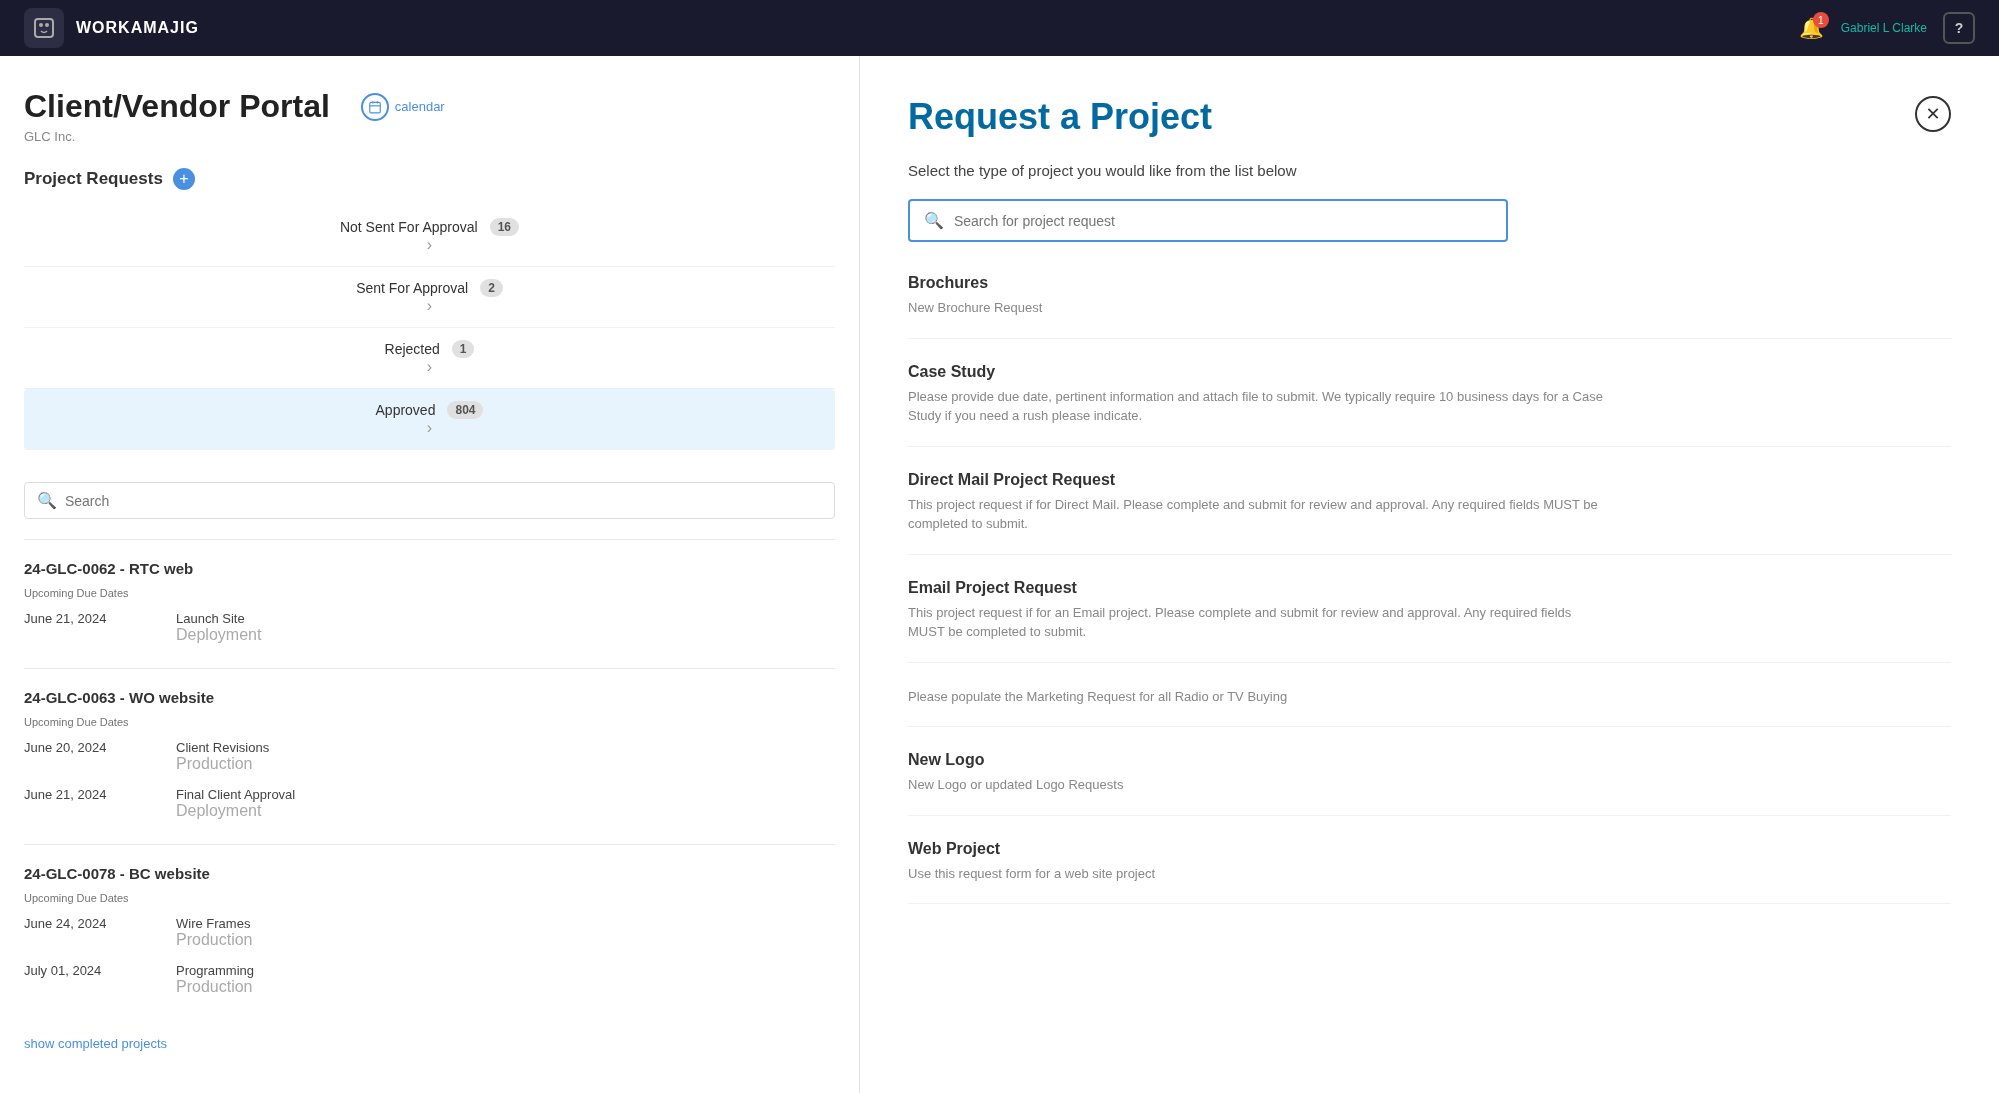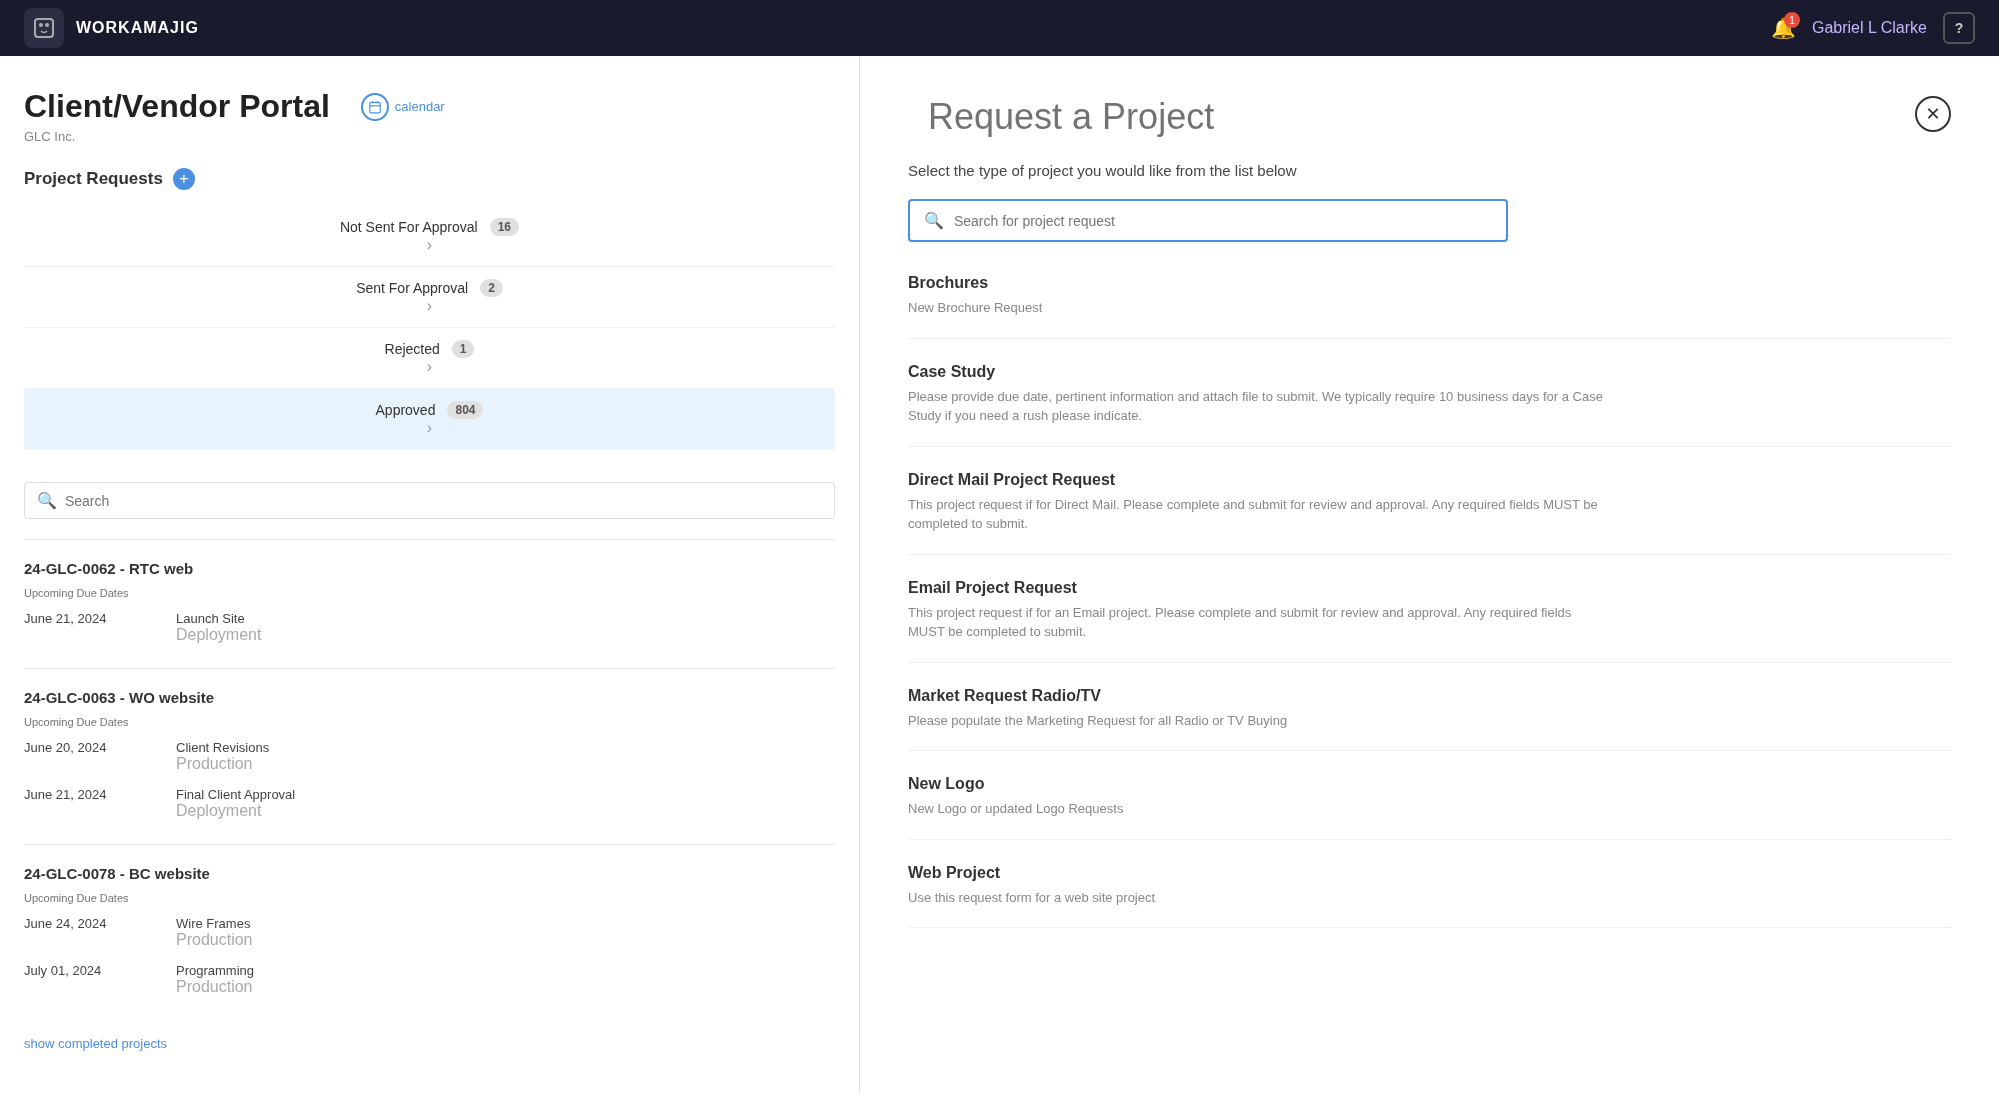--- a/index.html
+++ b/index.html
@@ -31,21 +31,21 @@
       position: relative;
       background: none; border: none; cursor: pointer;
       color: #ccc;
     }
     .notif-badge {
       position: absolute; top: -4px; right: -4px;
       background: #e74c3c; color: #fff;
       font-size: 10px; width: 16px; height: 16px;
       border-radius: 50%; display: flex; align-items: center; justify-content: center;
     }
-    .user-name { color: #c4b5fd; font-size: 16px; }
+    .user-name { color: #14b8a6; font-size: 12px; }
     .help-btn {
       background: none; border: 2px solid #555; color: #ccc;
       border-radius: 6px; width: 32px; height: 32px;
       display: flex; align-items: center; justify-content: center;
       cursor: pointer; font-size: 14px; font-weight: bold;
     }
 
     
     .main-container {
       margin-top: 56px;
@@ -142,21 +142,21 @@
     
     .right-panel {
       flex: 1;
       background: #fff;
       padding: 40px 48px;
       overflow-y: auto;
       position: relative;
     }
 
     .panel-header { display: flex; align-items: flex-start; justify-content: space-between; margin-bottom: 24px; }
-    .panel-title { font-size: 36px; font-weight: 400; color: #737373; margin-left: 20px; }
+    .panel-title { font-size: 36px; font-weight: 700; color: #0369a1; }
     .close-btn {
       background: none; border: none; cursor: pointer;
       width: 36px; height: 36px;
       display: flex; align-items: center; justify-content: center;
     }
     .close-circle {
       width: 36px; height: 36px; border-radius: 50%;
       border: 2px solid #333;
       display: flex; align-items: center; justify-content: center;
       font-size: 18px; color: #333;
@@ -369,21 +369,20 @@
       <div class="project-type-name">Direct Mail Project Request</div>
       <div class="project-type-desc">This project request if for Direct Mail. Please complete and submit for review and approval. Any required fields MUST be completed to submit.</div>
     </div>
 
     <div class="project-type">
       <div class="project-type-name">Email Project Request</div>
       <div class="project-type-desc">This project request if for an Email project. Please complete and submit for review and approval. Any required fields MUST be completed to submit.</div>
     </div>
 
     <div class="project-type">
-      <div class="project-type-name">Market Request Radio/TV</div>
       <div class="project-type-desc">Please populate the Marketing Request for all Radio or TV Buying</div>
     </div>
 
     <div class="project-type">
       <div class="project-type-name">New Logo</div>
       <div class="project-type-desc">New Logo or updated Logo Requests</div>
     </div>
 
     <div class="project-type">
       <div class="project-type-name">Web Project</div>

